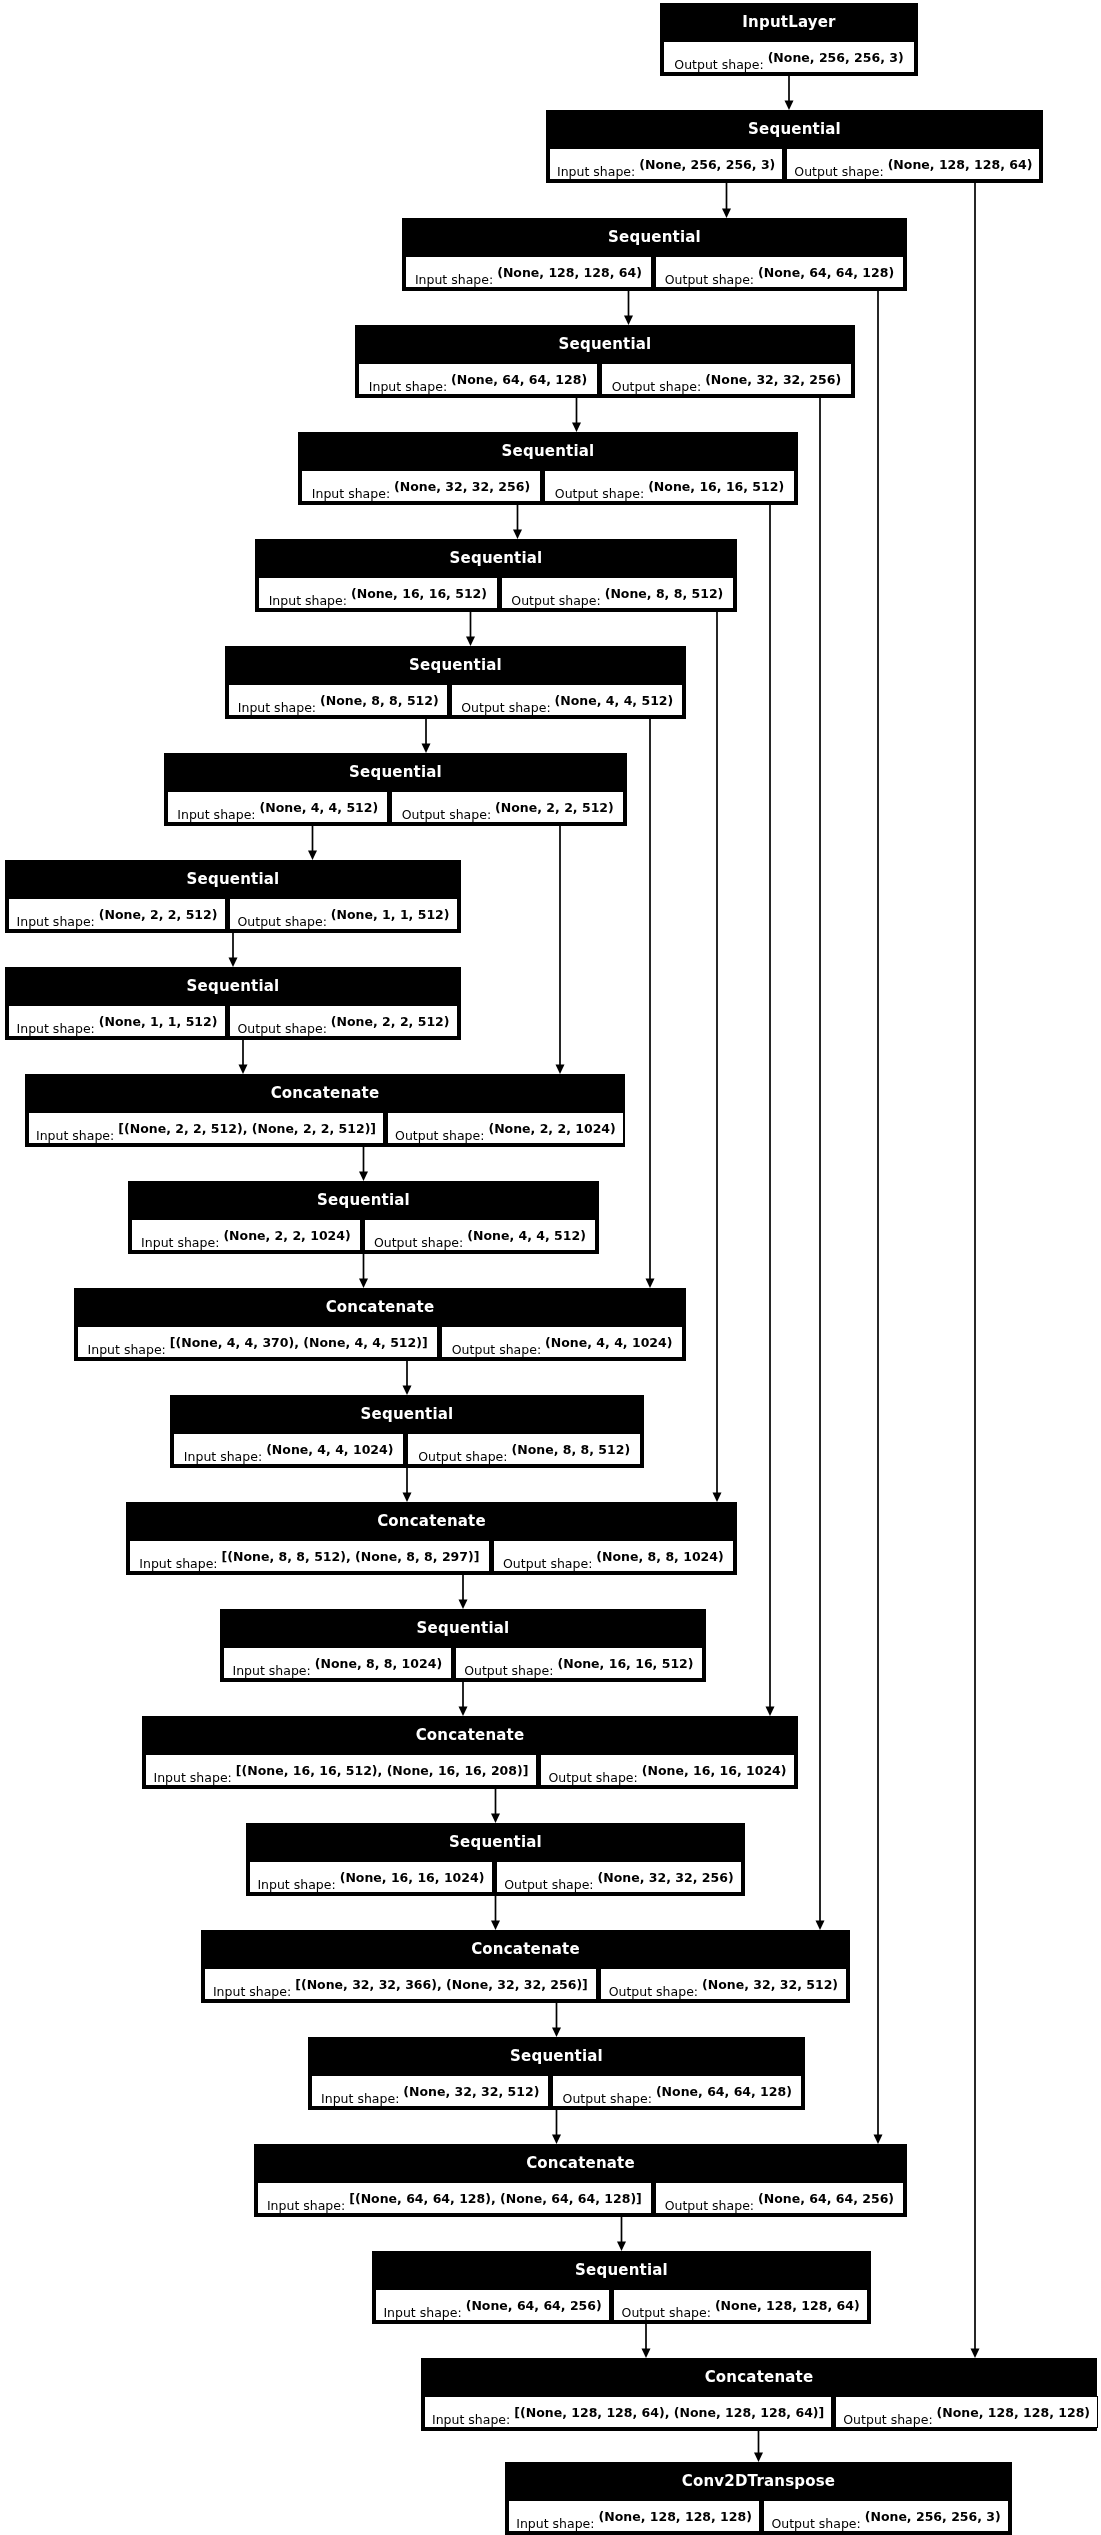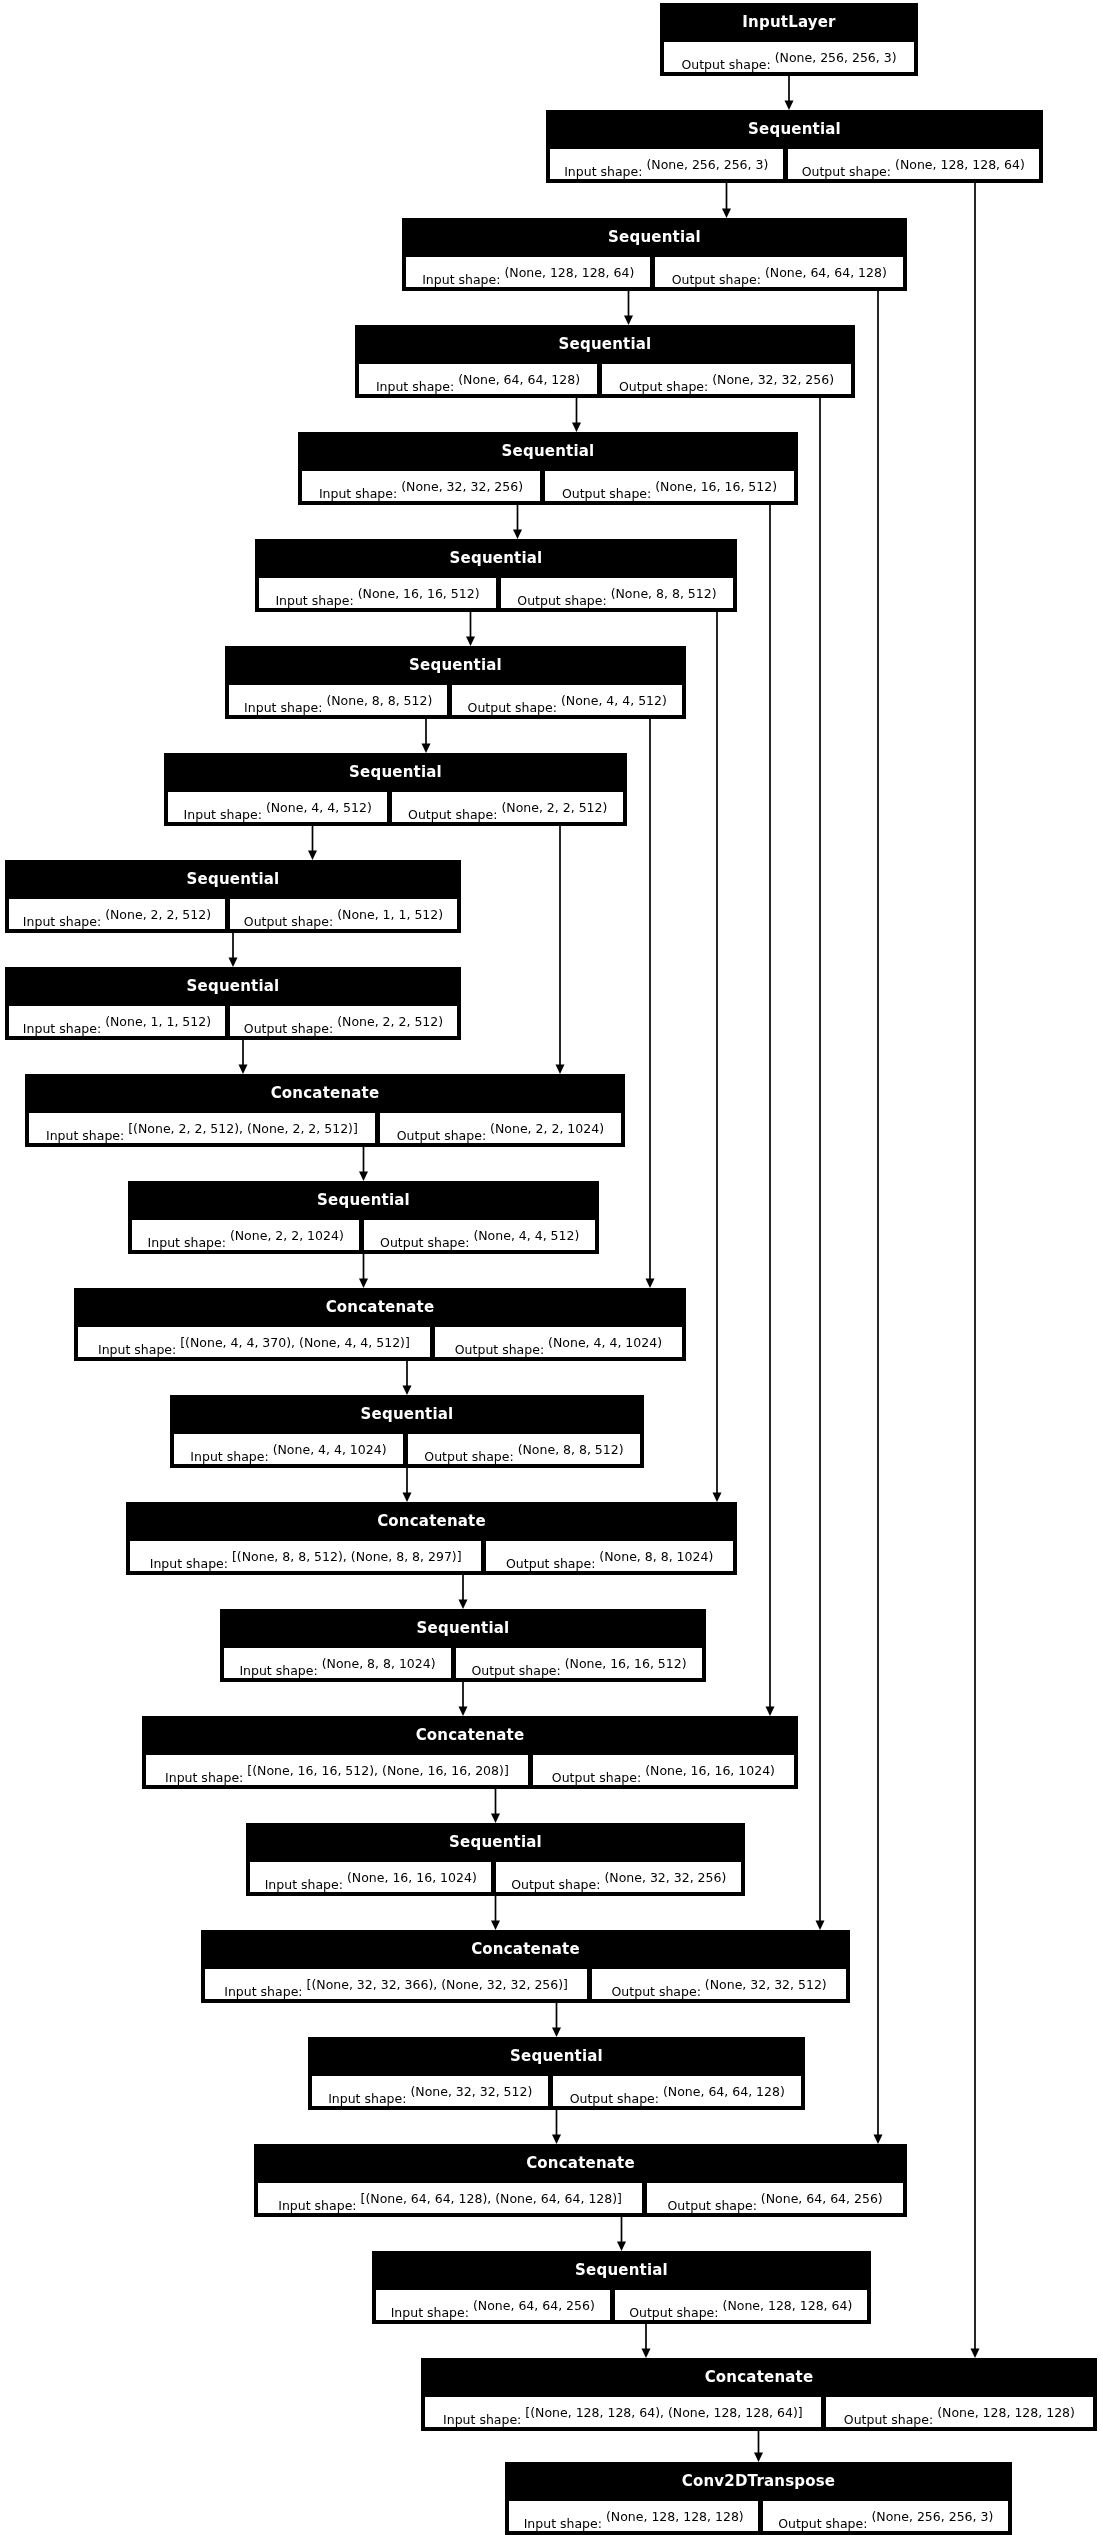--- a/index.html
+++ b/index.html
@@ -17,21 +17,21 @@
     color:#ffffff;font-weight:bold;font-size:15px;letter-spacing:.2px;
   }
   .cells{display:flex;gap:3px;height:32px;}
   .cell{
     flex:1 1 auto;background:#ffffff;color:#000000;
     display:flex;align-items:center;justify-content:center;
     white-space:nowrap;font-size:12.5px;padding:0 7px;box-sizing:border-box;
     border:1px solid #000;
   }
   .pfx{margin-right:4px;margin-top:14px;}
-  .val{font-weight:normal;}
+  .val{font-weight:bold;}
 </style>
 </head>
 <body>
 
 <div class="canvas">
   <svg id="edge-layer" width="1101" height="2535" viewBox="0 0 1101 2535">
       <line x1="789" y1="76" x2="789" y2="102" stroke="#000000" stroke-width="1.7"></line>
       <polygon points="784.5,100.5 793.5,100.5 789,110" fill="#000000"></polygon>
       <line x1="726.5" y1="183" x2="726.5" y2="210" stroke="#000000" stroke-width="1.7"></line>
       <polygon points="722,208.5 731,208.5 726.5,218" fill="#000000"></polygon>

